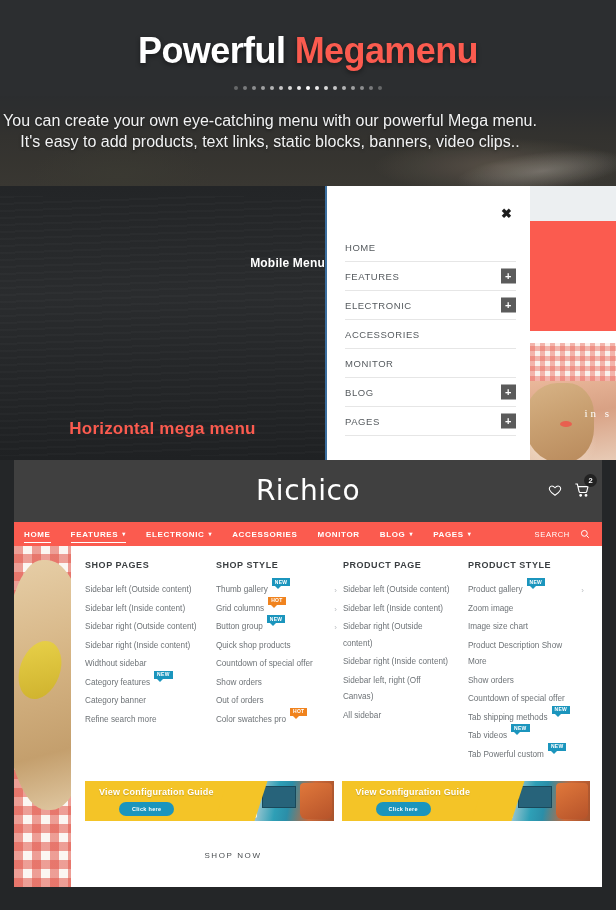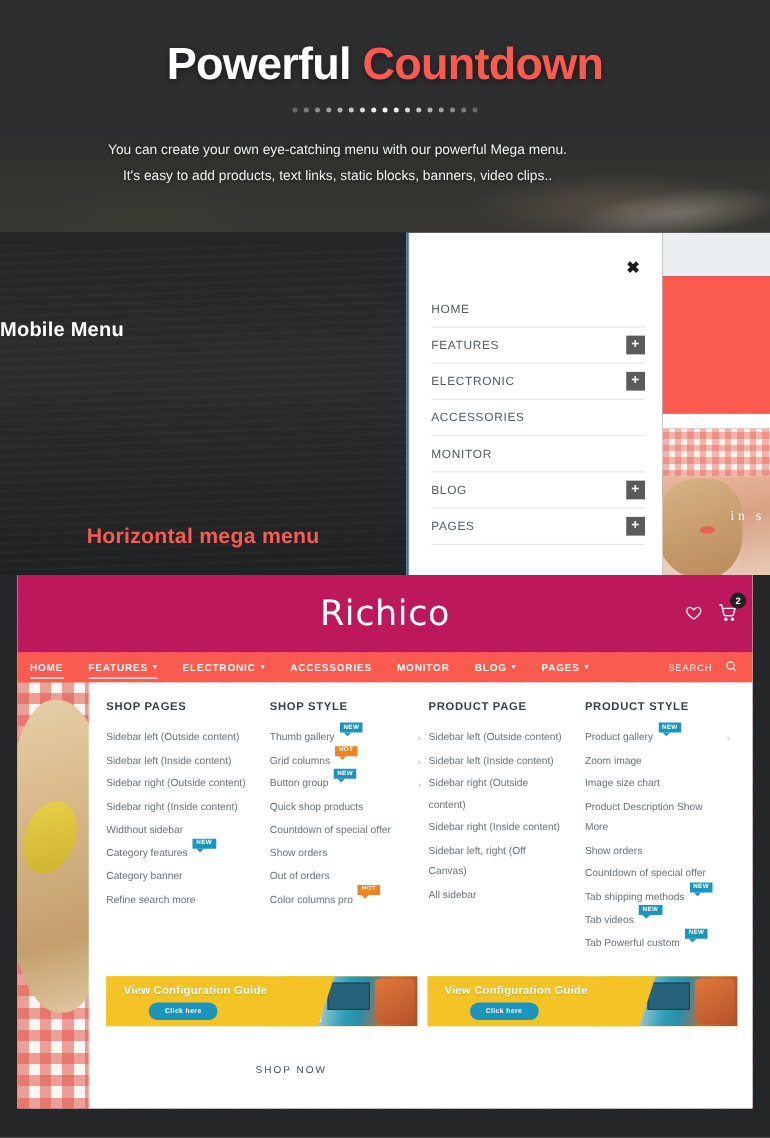--- a/index.html
+++ b/index.html
@@ -38,42 +38,42 @@
     text-shadow: 0 2px 5px rgba(0,0,0,.45);
   }
   .hero-title .accent { color: #fb5b4f; }
   .dots {
     position: absolute; left: 0; top: 86px; width: 616px;
     display: flex; justify-content: center; align-items: center; gap: 5px;
   }
   .dot { width: 4px; height: 4px; border-radius: 50%; background: #fff; }
   .hero-sub {
     position: absolute; left: 0; top: 110px; width: 540px; text-align: center;
-    color: #f1f2f3; font-size: 11px; line-height: 21px;
+    color: #f1f2f3; font-size: 16px; line-height: 21px;
     text-shadow: 0 1px 3px rgba(0,0,0,.5);
   }
 
   
   .mm-block {
     position: absolute; left: 0; top: 186px; width: 616px; height: 274px;
     background: #242628;
     overflow: hidden;
   }
   .mm-bg {
     position:absolute; inset:0;
     background:
       linear-gradient(180deg, #232527 0%, #2a2c2e 40%, #1f2123 100%);
   }
   .mm-bg:before{
     content:""; position:absolute; left:0; top:10px; width:330px; height:260px;
     background: repeating-linear-gradient(178deg, rgba(255,255,255,.018) 0px, rgba(255,255,255,.018) 2px, rgba(0,0,0,0) 2px, rgba(0,0,0,0) 7px);
   }
   .mm-label {
-    position: absolute; left: 0; top: 70px; width: 325px; text-align: left;
-    color: #ffffff; font-size: 16px; font-weight: bold; letter-spacing: .2px;
+    position: absolute; left: 0; top: 70px; width: 325px; text-align: right;
+    color: #ffffff; font-size: 12px; font-weight: bold; letter-spacing: .2px;
   }
   .hm-label {
     position: absolute; left: 0; top: 233px; width: 325px; text-align: center;
     color: #fb5b4f; font-size: 17px; font-weight: bold; letter-spacing: .2px;
   }
 
   
   .mm-panel {
     position: absolute; left: 325px; top: 0px; width: 205px; height: 274px;
     background: #ffffff;
@@ -174,21 +174,21 @@
     border-radius: 50% 50% 40% 40%;
   }
   .site-photo .hand{
     position:absolute; left:346px; bottom:44px; width:64px; height:40px;
     background: linear-gradient(150deg,#f2cdb3,#dfae8e); border-radius:40% 50% 30% 50%;
   }
 
   
   .site-header {
     position: absolute; left: 0; top: 0; width: 588px; height: 62px;
-    background: #be185d;
+    background: #404040;
   }
   .brand {
     position: absolute; left: 0; top: 14px; width: 588px; text-align: center;
     color: #fff; font-size: 28px; letter-spacing: .5px;
     font-family: "DejaVu Sans", sans-serif; font-weight: 400;
   }
   .hdr-icons { position:absolute; right: 12px; top: 22px; display:flex; align-items:center; gap:12px; }
   .ico-heart { width:14px; height:14px; }
   .ico-cart-wrap { position: relative; width:16px; height:16px; }
   .cart-badge {
@@ -316,21 +316,21 @@
   }
 </style>
 </head>
 <body>
 
 <div class="page">
 
   <div class="hero">
     <div class="hero-photo"></div>
     <div class="hero-title">
-      <span>Powerful </span><span class="accent">Countdown</span>
+      <span>Powerful </span><span class="accent">Megamenu</span>
     </div>
     <div class="dots" id="hero-dots">
         <span class="dot" style="opacity: 0.28;"></span>
         <span class="dot" style="opacity: 0.37;"></span>
         <span class="dot" style="opacity: 0.46;"></span>
         <span class="dot" style="opacity: 0.55;"></span>
         <span class="dot" style="opacity: 0.64;"></span>
         <span class="dot" style="opacity: 0.73;"></span>
         <span class="dot" style="opacity: 0.82;"></span>
         <span class="dot" style="opacity: 0.91;"></span>
@@ -480,21 +480,21 @@
           </div>
           <div class="mega-col col2">
             <div class="col-title">SHOP STYLE</div>
             <div class="col-link"><span>Thumb gallery</span><span class="badge new">NEW</span><span class="chev">›</span></div>
             <div class="col-link"><span>Grid columns</span><span class="badge hot">HOT</span><span class="chev">›</span></div>
             <div class="col-link"><span>Button group</span><span class="badge new">NEW</span><span class="chev">›</span></div>
             <div class="col-link"><span>Quick shop products</span></div>
             <div class="col-link"><span>Countdown of special offer</span></div>
             <div class="col-link"><span>Show orders</span></div>
             <div class="col-link"><span>Out of orders</span></div>
-            <div class="col-link"><span>Color columns pro</span><span class="badge hot">HOT</span></div>
+            <div class="col-link"><span>Color swatches pro</span><span class="badge hot">HOT</span></div>
           </div>
           <div class="mega-col col3">
             <div class="col-title">PRODUCT PAGE</div>
             <div class="col-link"><span>Sidebar left (Outside content)</span></div>
             <div class="col-link"><span>Sidebar left (Inside content)</span></div>
             <div class="col-link"><span>Sidebar right (Outside content)</span></div>
             <div class="col-link"><span>Sidebar right (Inside content)</span></div>
             <div class="col-link"><span>Sidebar left, right (Off Canvas)</span></div>
             <div class="col-link"><span>All sidebar</span></div>
           </div>

